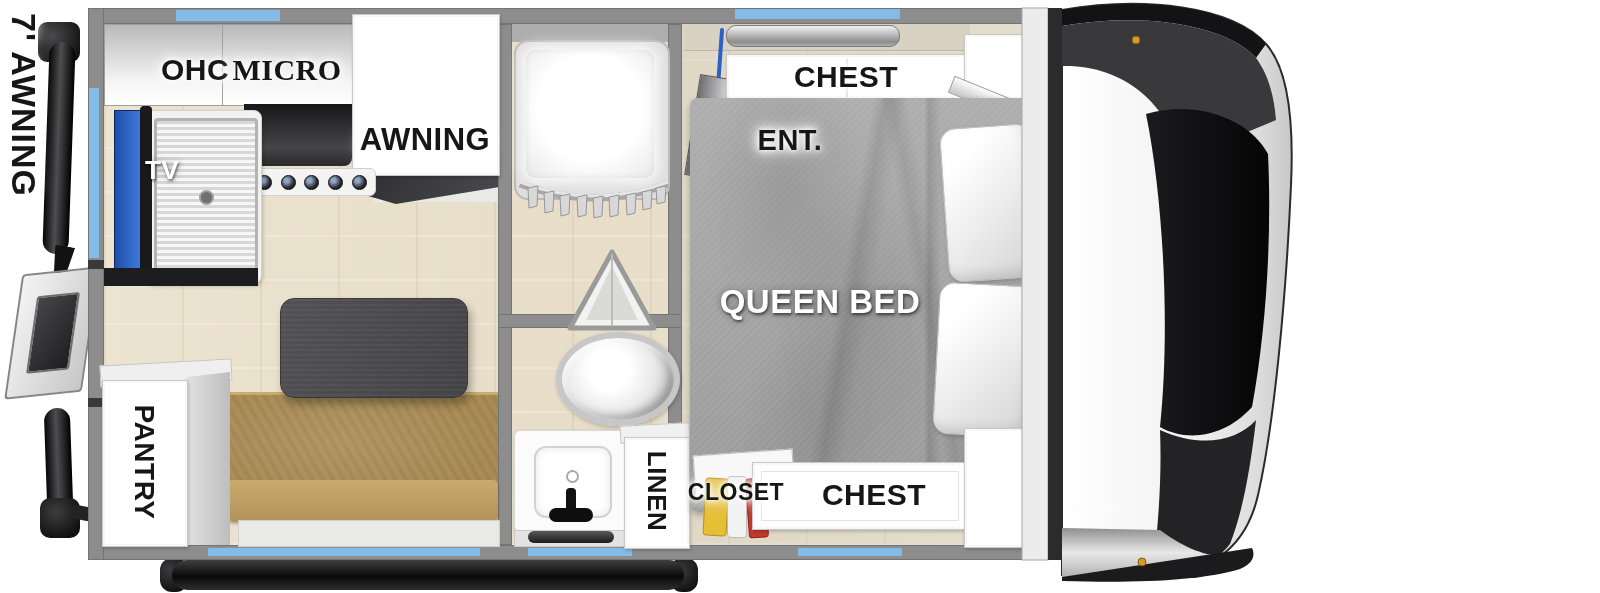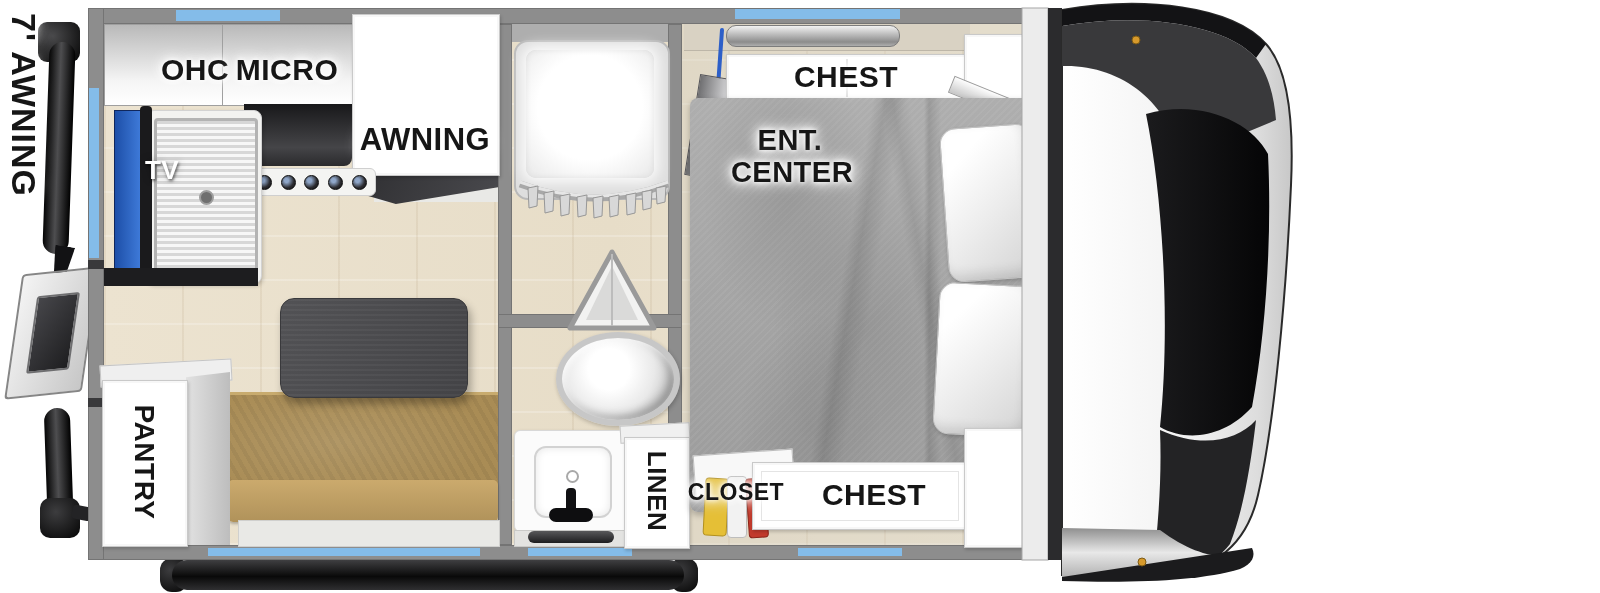--- a/index.html
+++ b/index.html
@@ -215,24 +215,24 @@
     <path d="M128,114 C182,98 234,122 250,154 C254,237 248,332 234,407 C206,438 168,442 142,427 C152,332 146,202 128,114 Z" fill="url(#gWind)"></path>
     <path d="M142,430 C182,448 218,442 238,420 C232,472 224,514 212,544 C194,568 160,577 134,577 C140,529 144,480 142,430 Z" fill="#232325"></path>
     <path d="M44,528 L142,530 C182,560 216,562 234,548 C226,566 188,577 142,577 L44,577 Z" fill="url(#gChrome)"></path>
     <path d="M44,577 L234,548 C238,556 234,564 222,569 C182,581 120,583 44,581 Z" fill="#1b1b1d"></path>
     <circle cx="118" cy="40" r="4" fill="#d79a2c" stroke="#7c5a14"></circle>
     <circle cx="124" cy="562" r="4" fill="#d79a2c" stroke="#7c5a14"></circle>
   </svg>
 
   <div class="lbl vlab" style="left:23px;top:105px;font-size:34px;letter-spacing:1px;">7' AWNING</div>
   <div class="lbl" style="left:163px;top:70px;font-size:30px;margin-left:32px;">OHC</div>
-  <div class="lbl" style="left:287px;top:70px;font-size:30px;">MICRO</div>
+  <div class="lbl" style="left:287px;top:70px;font-size:30px;font-family:Liberation Serif, serif;">MICRO</div>
   <div class="lbl" style="left:425px;top:140px;font-size:31px;">AWNING</div>
   <div class="lbl wt" style="left:162px;top:170px;font-size:26px;">TV</div>
   <div class="lbl vlab" style="left:144px;top:462px;font-size:28px;">PANTRY</div>
   <div class="lbl vlab" style="left:656px;top:491px;font-size:26px;">LINEN</div>
   <div class="lbl" style="left:846px;top:77px;font-size:30px;">CHEST</div>
   <div class="lbl" style="left:790px;top:140px;font-size:29px;">ENT.</div>
-  <div class="lbl" style="left:792px;top:172px;font-size:29px;">CENTER</div>
+  <div class="lbl wt" style="left:820px;top:302px;font-size:33px;">QUEEN BED</div>
   <div class="lbl" style="left:736px;top:492px;font-size:23px;">CLOSET</div>
   <div class="lbl" style="left:874px;top:495px;font-size:30px;">CHEST</div>
 
 </div>
 
 </body></html>

